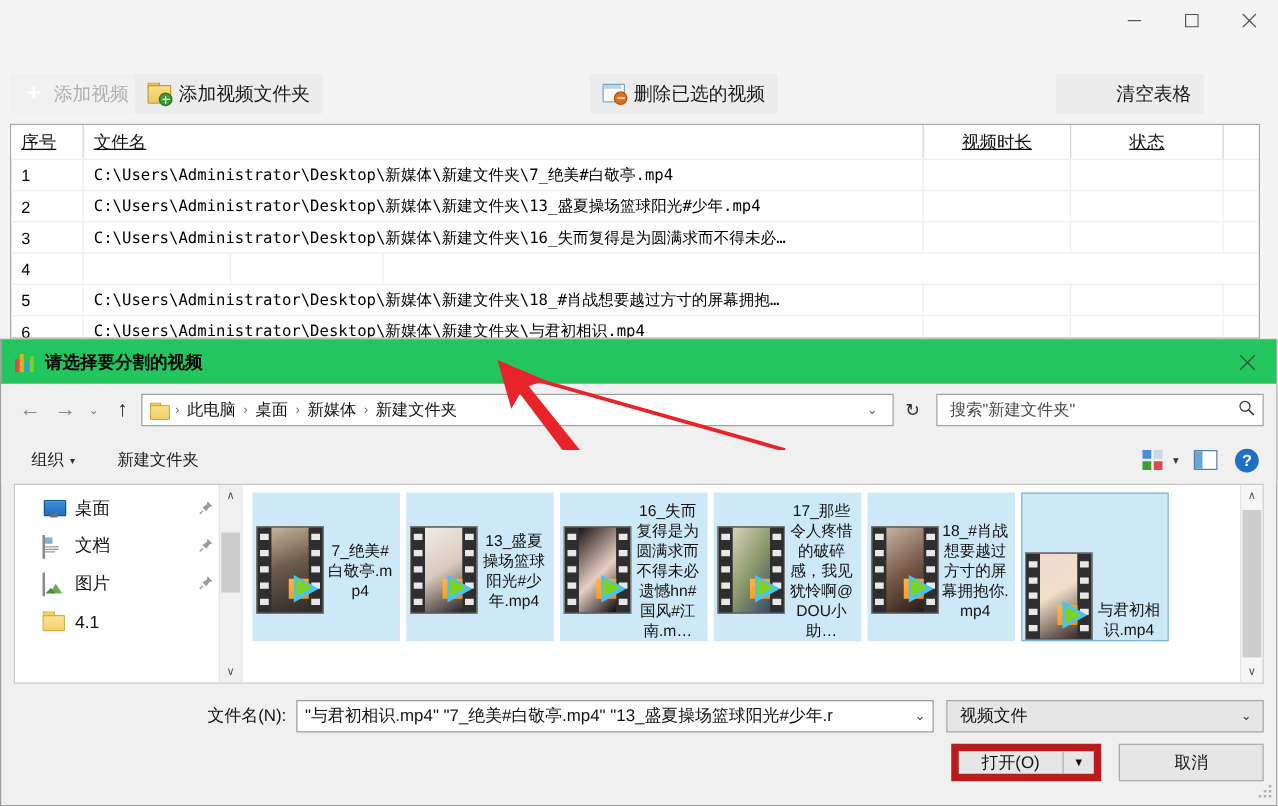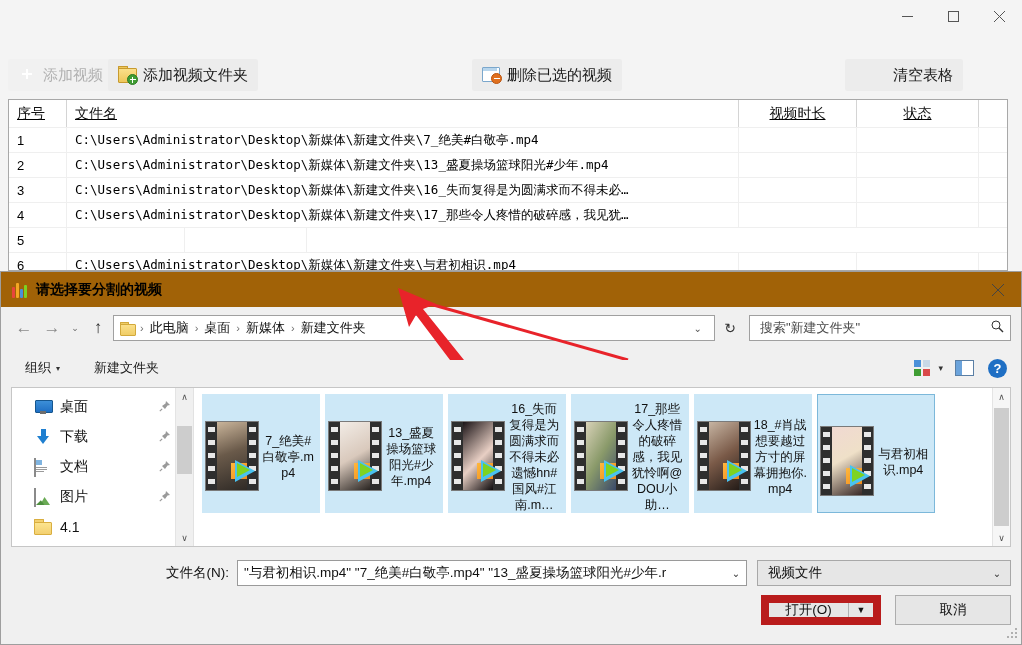--- a/index.html
+++ b/index.html
@@ -128,21 +128,21 @@
   .td.c-dur { width: 118px; }
   .td.c-stat { width: 122px; }
   .td.c-end { width: 28px; border-right: none; }
 
   
   .dlg {
     position: absolute; left: 0; top: 271px; width: 1022px; height: 374px;
     background: #f0f0f0; border: 1px solid #9e9e9e; box-sizing: border-box;
   }
   .dlg-title {
-    position: relative; height: 35px; background: #a16207;
+    position: relative; height: 35px; background: #22c55e;
     display: flex; align-items: center; padding-left: 10px; gap: 8px;
   }
   .dlg-title-text { font-size: 14px; color: #000; font-weight: bold; }
   .dlg-app-ico {
     width: 17px; height: 17px; position: relative; flex: 0 0 17px; overflow: hidden;
   }
   .dlg-app-ico i {
     position: absolute; bottom: 0; width: 3px; border-radius: 1px;
   }
   .dlg-close {
@@ -274,21 +274,21 @@
   .ns-thumb { position: absolute; left: 1px; right: 1px; top: 38px; height: 48px; background: #cdcdcd; }
 
   
   .files-pane { flex: 1; position: relative; overflow: hidden; padding: 6px 4px 0 8px; }
   .files-grid { display: flex; gap: 5px; }
   .file-item {
     width: 118px; padding: 4px 3px 0; box-sizing: border-box;
     display: flex; flex-direction: row; align-items: center;
   }
   .file-item.selected { background: #cde8f7; }
-  .file-item.focused { background: #cde8f7; border: 1px solid #7cb8da; padding: 14px 2px 0; }
+  .file-item.focused { background: #cde8f7; border: 1px solid #7cb8da; padding: 14px 2px 0; align-items: flex-end; }
   .thumb {
     width: 100px; height: 70px; position: relative; background: #3a3a3a;
     border: 1px solid #7a7a7a; box-sizing: border-box; overflow: hidden;
   }
   .thumb .strip-l, .thumb .strip-r {
     position: absolute; top: 0; bottom: 0; width: 11px; background: #2e2e2e;
     display: flex; flex-direction: column; justify-content: space-around; align-items: center; padding: 2px 0;
   }
   .thumb .strip-l { left: 0; } .thumb .strip-r { right: 0; }
   .thumb .strip-l b, .thumb .strip-r b { display: block; width: 7px; height: 5px; background: #e8e8e8; }
@@ -339,21 +339,21 @@
     margin-left: 10px; flex: 1; height: 26px; background: #e6e6e6; border: 1px solid #a8a8a8;
     display: flex; align-items: center; box-sizing: border-box;
   }
   .ft-val { flex: 1; padding-left: 10px; font-size: 13.5px; color: #111; }
   .ft-caret { width: 26px; text-align: center; font-size: 10px; color: #333; }
 
   .foot-row2 {
     position: absolute; right: 10px; top: 48px; display: flex; gap: 14px; align-items: center;
   }
   .btn-open {
-    width: 120px; height: 30px; background: #e6e6e6; border: 8px solid #b91c1c;
+    width: 120px; height: 30px; background: #e6e6e6; border: 6px solid #b91c1c;
     display: flex; align-items: center; box-sizing: border-box;
   }
   .btn-open-main { flex: 1; text-align: center; font-size: 13.5px; color: #111; }
   .btn-open-split {
     width: 24px; height: 100%; border-left: 1px solid #b0b0b0;
     display: flex; align-items: center; justify-content: center; font-size: 9px; color: #111;
   }
   .btn-cancel {
     width: 116px; height: 30px; background: #e6e6e6; border: 1px solid #adadad;
     display: flex; align-items: center; justify-content: center; font-size: 13.5px; color: #111;
@@ -441,27 +441,27 @@
       </div>
       <div class="tbl-row">
         <div class="td c-idx">3</div>
         <div class="td c-name">C:\Users\Administrator\Desktop\新媒体\新建文件夹\16_失而复得是为圆满求而不得未必…</div>
         <div class="td c-dur"></div>
         <div class="td c-stat"></div>
         <div class="td c-end"></div>
       </div>
       <div class="tbl-row">
         <div class="td c-idx">4</div>
-        <div class="td c-name">C:\Users\Administrator\Desktop\新媒体\新建文件夹\17_那些令人疼惜的破碎感，我见犹…</div>
         <div class="td c-dur"></div>
         <div class="td c-stat"></div>
         <div class="td c-end"></div>
       </div>
       <div class="tbl-row">
         <div class="td c-idx">5</div>
+        <div class="td c-name">C:\Users\Administrator\Desktop\新媒体\新建文件夹\18_#肖战想要越过方寸的屏幕拥抱…</div>
         <div class="td c-dur"></div>
         <div class="td c-stat"></div>
         <div class="td c-end"></div>
       </div>
       <div class="tbl-row">
         <div class="td c-idx">6</div>
         <div class="td c-name">C:\Users\Administrator\Desktop\新媒体\新建文件夹\与君初相识.mp4</div>
         <div class="td c-dur"></div>
         <div class="td c-stat"></div>
         <div class="td c-end"></div>
@@ -551,32 +551,20 @@
           <span class="nav-item-label">桌面</span>
           <span class="nav-pin">
             <svg width="12" height="12" viewBox="0 0 12 12">
                 <path d="M7 1 L11 5 L8.5 5.5 L6 9 L3 6 L6.5 3.5 Z" fill="#9a9a9a"></path>
                 <path d="M3.2 8.8 L0.8 11.2" stroke="#9a9a9a" stroke-width="1.1"></path>
               </svg>
           </span>
         </div>
         <div class="nav-item">
           <span class="ni-ico">
-            <span class="ico-download"><i class="stem"></i><i class="head"></i></span>
-          </span>
-          <span class="nav-item-label">下载</span>
-          <span class="nav-pin">
-            <svg width="12" height="12" viewBox="0 0 12 12">
-                <path d="M7 1 L11 5 L8.5 5.5 L6 9 L3 6 L6.5 3.5 Z" fill="#9a9a9a"></path>
-                <path d="M3.2 8.8 L0.8 11.2" stroke="#9a9a9a" stroke-width="1.1"></path>
-              </svg>
-          </span>
-        </div>
-        <div class="nav-item">
-          <span class="ni-ico">
             <span class="ico-doc"><i class="hd"></i><i class="l1"></i><i class="l2"></i><i class="l3"></i></span>
           </span>
           <span class="nav-item-label">文档</span>
           <span class="nav-pin">
             <svg width="12" height="12" viewBox="0 0 12 12">
                 <path d="M7 1 L11 5 L8.5 5.5 L6 9 L3 6 L6.5 3.5 Z" fill="#9a9a9a"></path>
                 <path d="M3.2 8.8 L0.8 11.2" stroke="#9a9a9a" stroke-width="1.1"></path>
               </svg>
           </span>
         </div>

